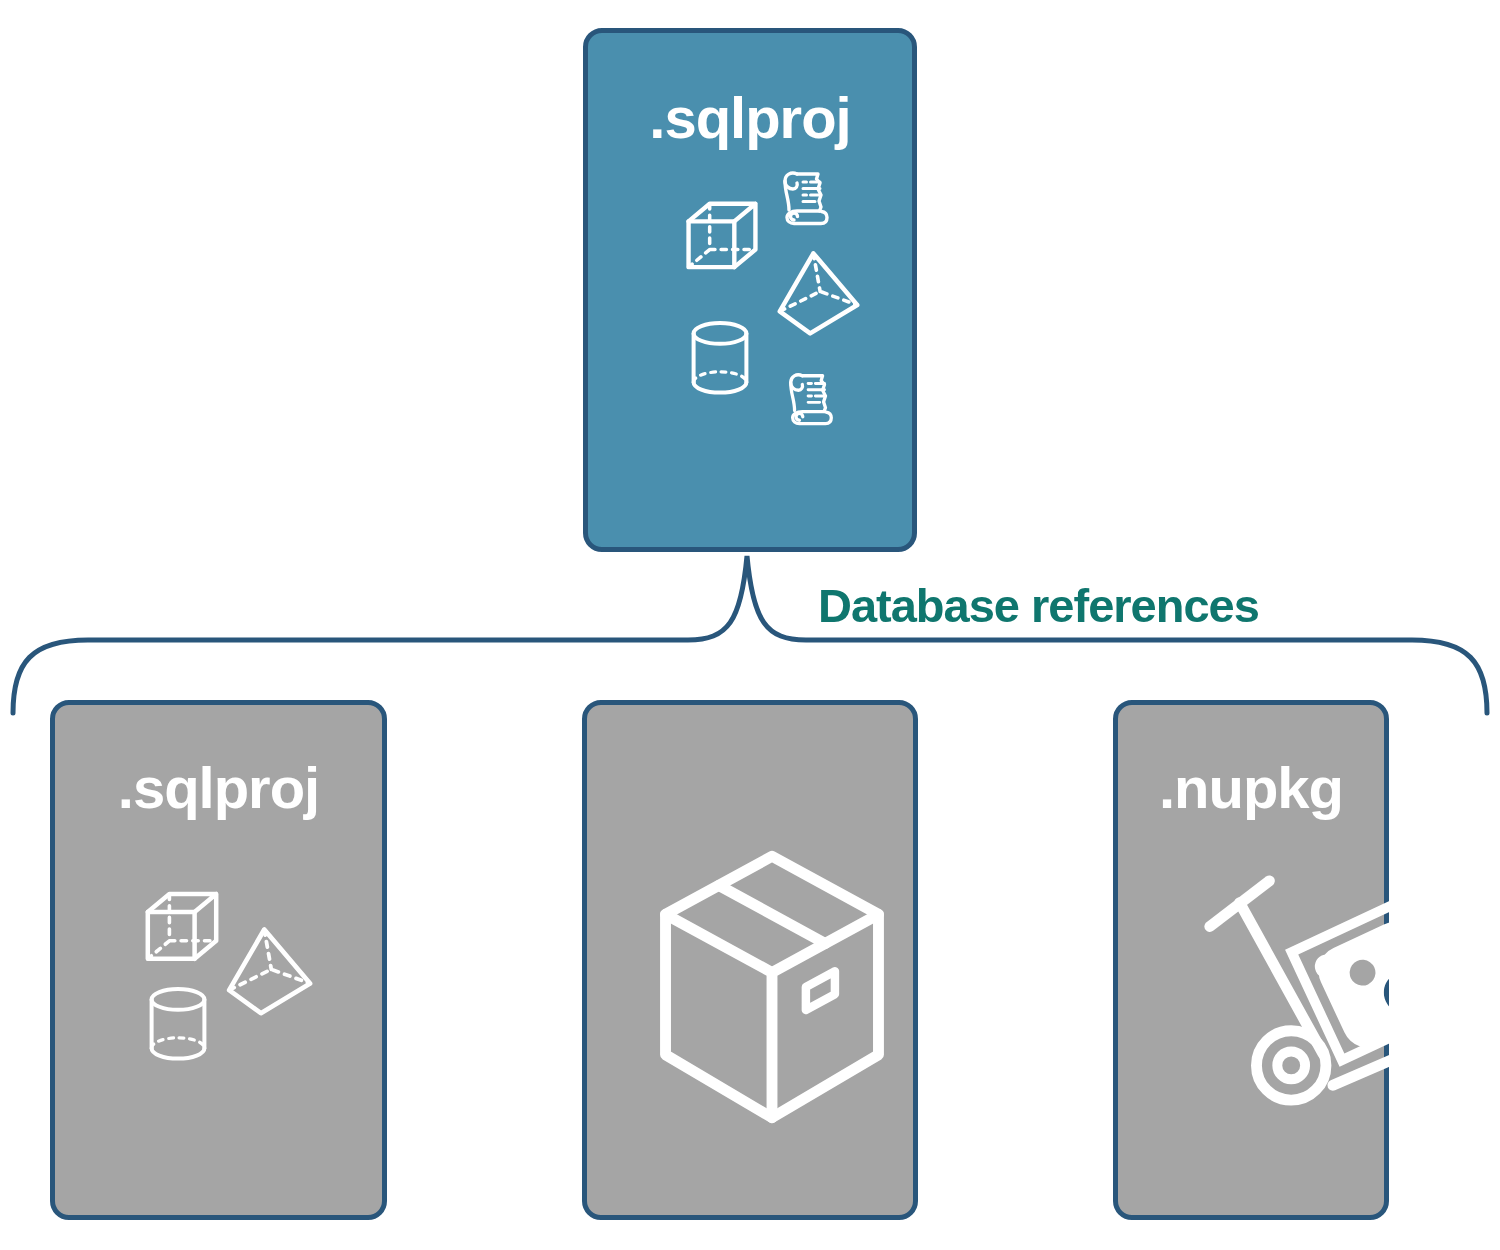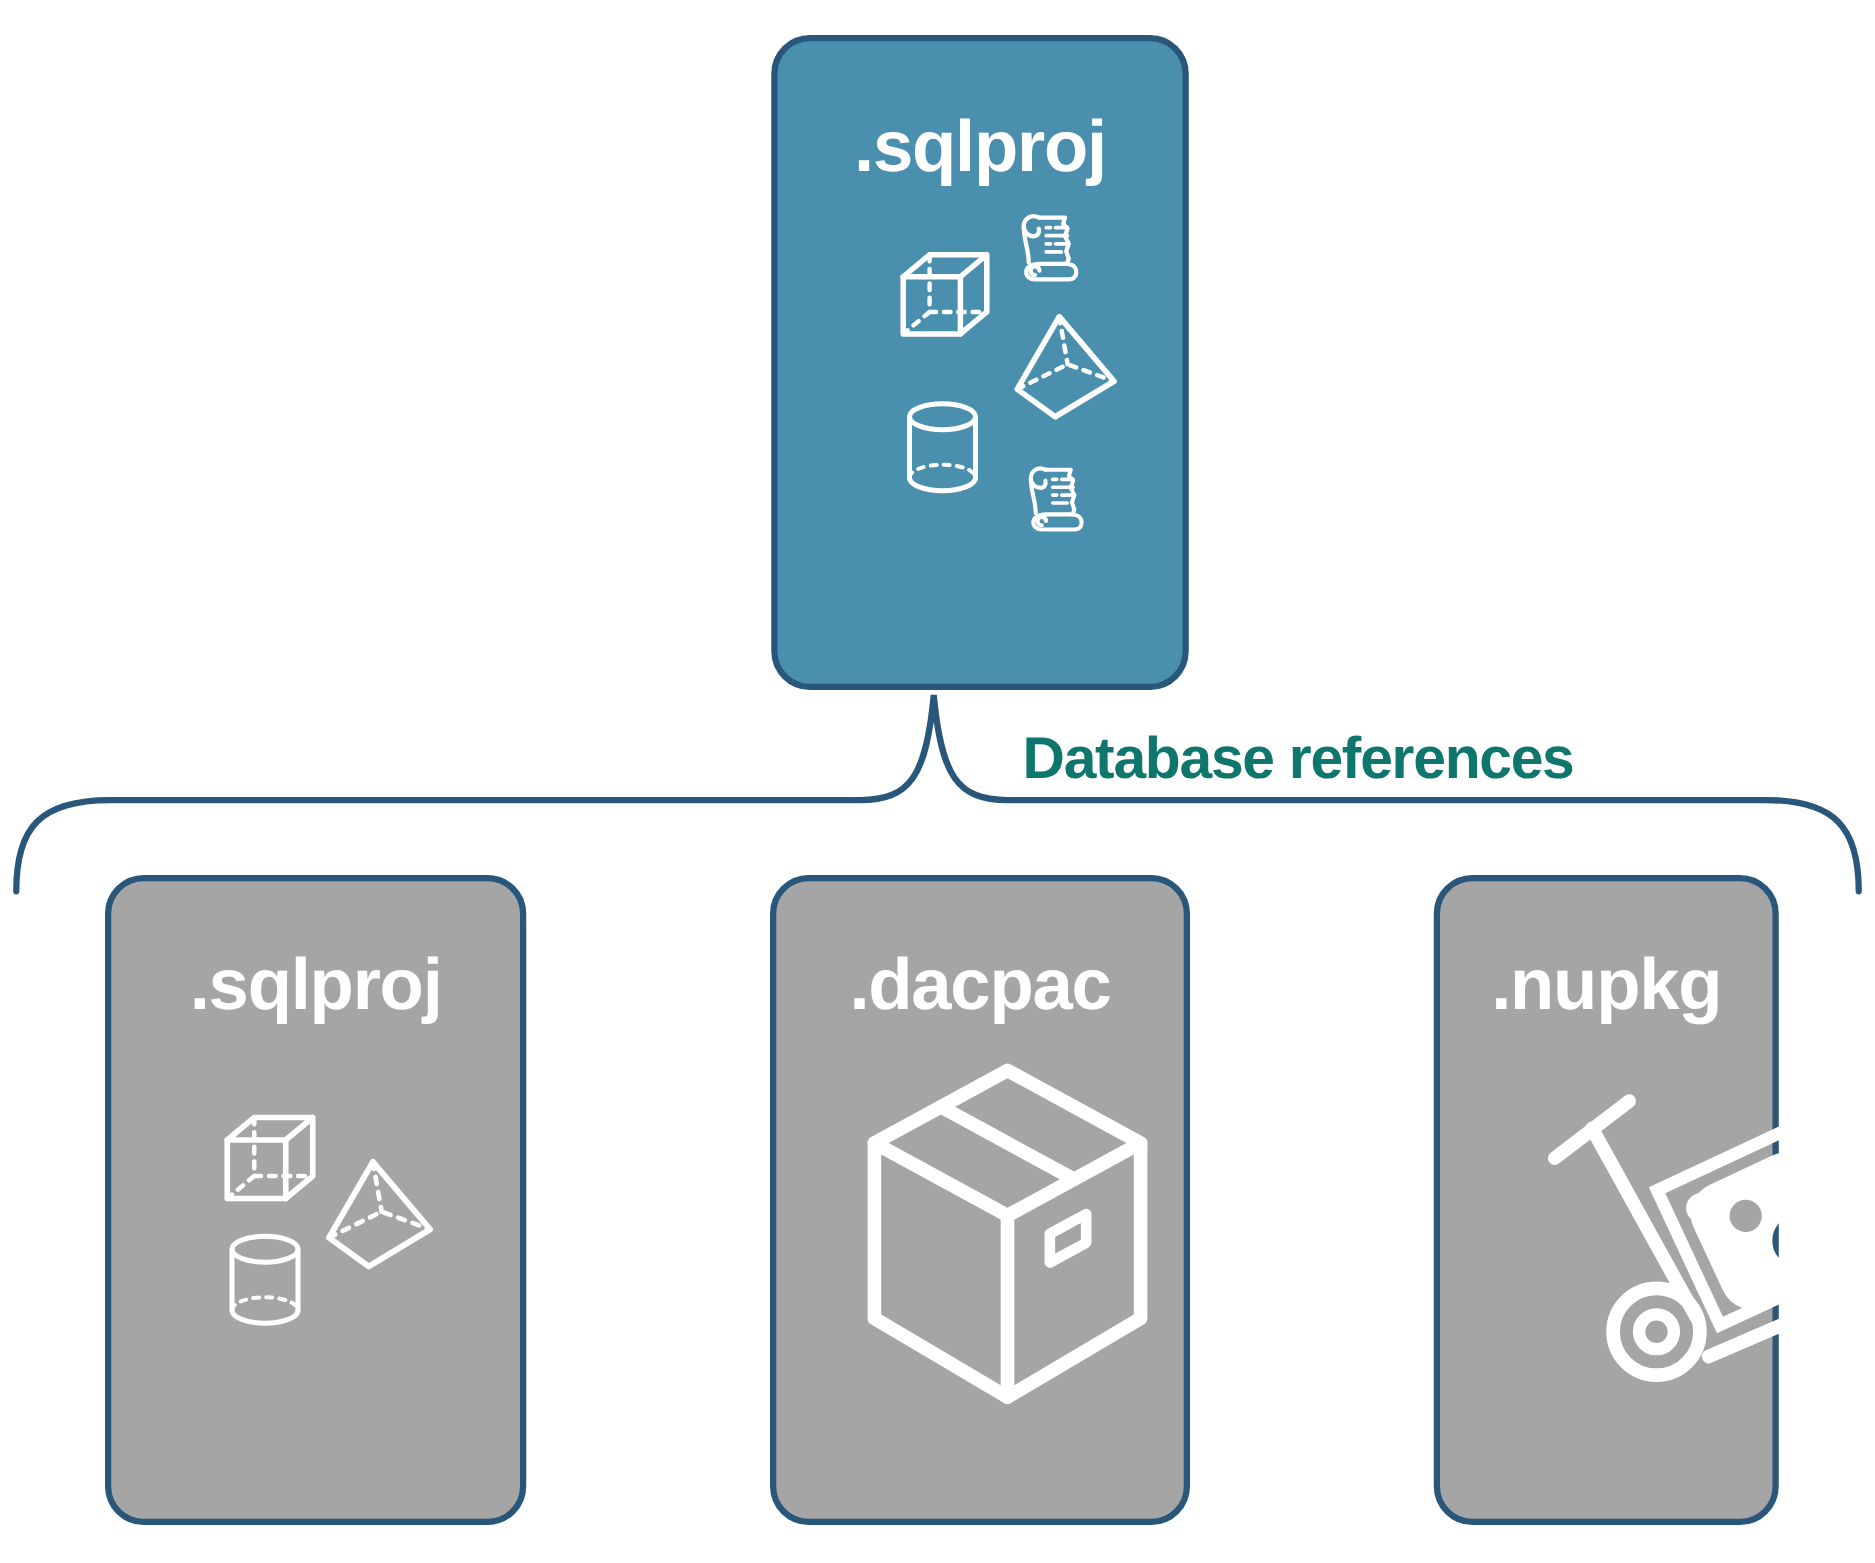--- a/index.html
+++ b/index.html
@@ -2,21 +2,21 @@
 <html><head>
 <meta charset="utf-8">
 <style>
   html,body { margin:0; padding:0; background:#ffffff; }
   .canvas {
     position:relative; width:1500px; height:1250px; background:#ffffff;
     font-family:"Liberation Sans", sans-serif; overflow:hidden;
   }
   .box {
     position:absolute; box-sizing:border-box;
-    border:5px solid #29567b; border-radius:31px;margin-left:34px;
+    border:5px solid #29567b; border-radius:19px;
   }
   .box-blue { background:#4a8fae; }
   .box-gray { background:#a5a5a5; }
   .box-title {
     display:block; text-align:center; color:#ffffff;
     font-weight:700; font-size:58px; letter-spacing:-1px; line-height:1;
   }
   #root-box   { left:583px;  top:28px;  width:334px; height:524px; }
   #child-box-0{ left:50px;   top:700px; width:337px; height:520px; }
   #child-box-1{ left:582px;  top:700px; width:336px; height:520px; }
@@ -129,21 +129,20 @@
       </svg>
     <svg class="icon" style="left:162px; top:220px;" width="100" height="94">
         <use href="#sym-pyramid"></use>
       </svg>
     <svg class="icon" style="left:87px; top:278px;" width="72" height="84">
         <use href="#sym-cylinder"></use>
       </svg>
   </div>
 
   <div id="child-box-1" class="box box-gray child">
-    <span class="box-title">.dacpac</span>
     <svg class="icon" style="left:64px; top:136px;" width="242" height="292">
         <use href="#sym-package"></use>
       </svg>
   </div>
 
   <div id="child-box-2" class="box box-gray child">
     <span class="box-title">.nupkg</span>
     <svg class="icon" style="left:70px; top:156px;" width="258" height="258">
         <use href="#sym-nuget"></use>
       </svg>

